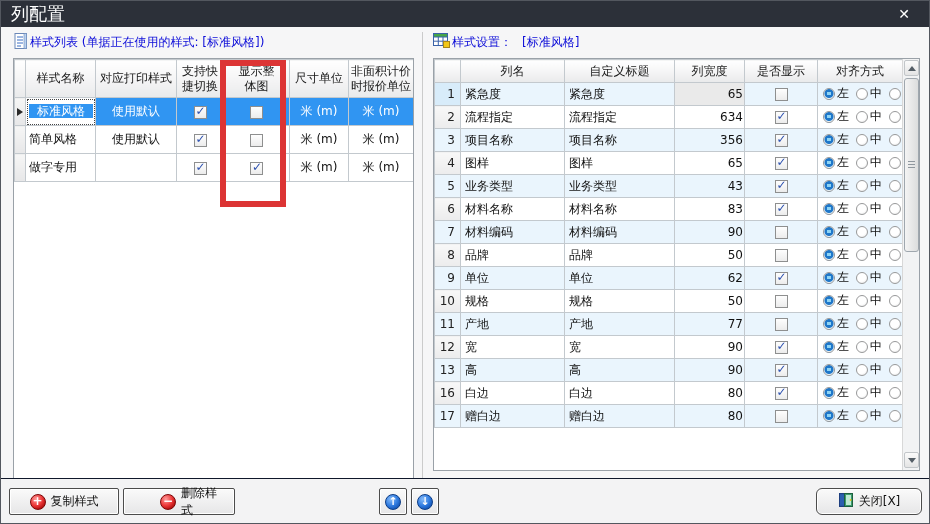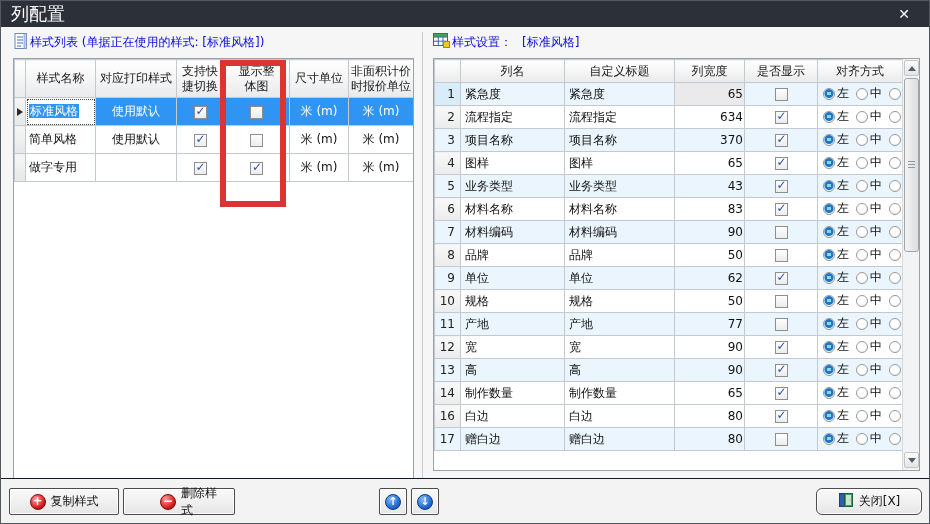--- a/index.html
+++ b/index.html
@@ -33,21 +33,21 @@
 
   
   .lt { width:399px; }
   .lt th { height:38px; font-size:12px; }
   .lt td { height:28px; text-align:center; }
   .lt td.nm { text-align:left; padding-left:3px; }
   .lt td.rowsel { background:linear-gradient(#f6f6f6,#e7e7e8); }
   .lt tr.sel td { background:#3095f2; color:#fff; }
   .lt tr.sel td.rowsel { background:linear-gradient(#f6f6f6,#e7e7e8); }
   .lt tr.sel td.nm { background:#fff; color:#111; outline:1px dotted #444; outline-offset:-2px; }
-  .lt tr.sel td.nm .seltx { background:#3095f2; color:#fff; padding:0 1px; }
+  .lt tr.sel td.nm .seltx { background:#3095f2; color:#fff; padding:0 8px; }
   .tri { display:inline-block; width:0; height:0; border-left:6px solid #2a2a2a; border-top:4px solid transparent; border-bottom:4px solid transparent; }
 
   
   .rt { width:469px; }
   .rt th { height:23px; }
   .rt td { height:23px; }
   .rt td.num { background:linear-gradient(#f8f8f8,#ececed); text-align:right; padding-right:5px; color:#222; }
   .rt tr.alt td { background:#eaf5fd; }
   .rt tr.alt td.num { background:#eaf5fd; }
   .rt tr.cur td.num { background:#d8ecfa; }
@@ -246,21 +246,21 @@
                 <span class="rd"></span>
                 <span class="rlbl">中</span>
               </span><span class="rgroup">
                 <span class="rd"></span>
               </span></td>
           </tr>
           <tr class="alt">
             <td class="num">3</td>
             <td class="cname">项目名称</td>
             <td class="ctitle">项目名称</td>
-            <td class="cwidth">370</td>
+            <td class="cwidth">356</td>
             <td class="cvis"><span class="cb on"></span></td>
             <td class="calign"><span class="rgroup">
                 <span class="rd on"></span>
                 <span class="rlbl">左</span>
               </span><span class="rgroup">
                 <span class="rd"></span>
                 <span class="rlbl">中</span>
               </span><span class="rgroup">
                 <span class="rd"></span>
               </span></td>
@@ -407,36 +407,20 @@
                 <span class="rlbl">中</span>
               </span><span class="rgroup">
                 <span class="rd"></span>
               </span></td>
           </tr>
           <tr class="alt">
             <td class="num">13</td>
             <td class="cname">高</td>
             <td class="ctitle">高</td>
             <td class="cwidth">90</td>
-            <td class="cvis"><span class="cb on"></span></td>
-            <td class="calign"><span class="rgroup">
-                <span class="rd on"></span>
-                <span class="rlbl">左</span>
-              </span><span class="rgroup">
-                <span class="rd"></span>
-                <span class="rlbl">中</span>
-              </span><span class="rgroup">
-                <span class="rd"></span>
-              </span></td>
-          </tr>
-          <tr>
-            <td class="num">14</td>
-            <td class="cname">制作数量</td>
-            <td class="ctitle">制作数量</td>
-            <td class="cwidth">65</td>
             <td class="cvis"><span class="cb on"></span></td>
             <td class="calign"><span class="rgroup">
                 <span class="rd on"></span>
                 <span class="rlbl">左</span>
               </span><span class="rgroup">
                 <span class="rd"></span>
                 <span class="rlbl">中</span>
               </span><span class="rgroup">
                 <span class="rd"></span>
               </span></td>

